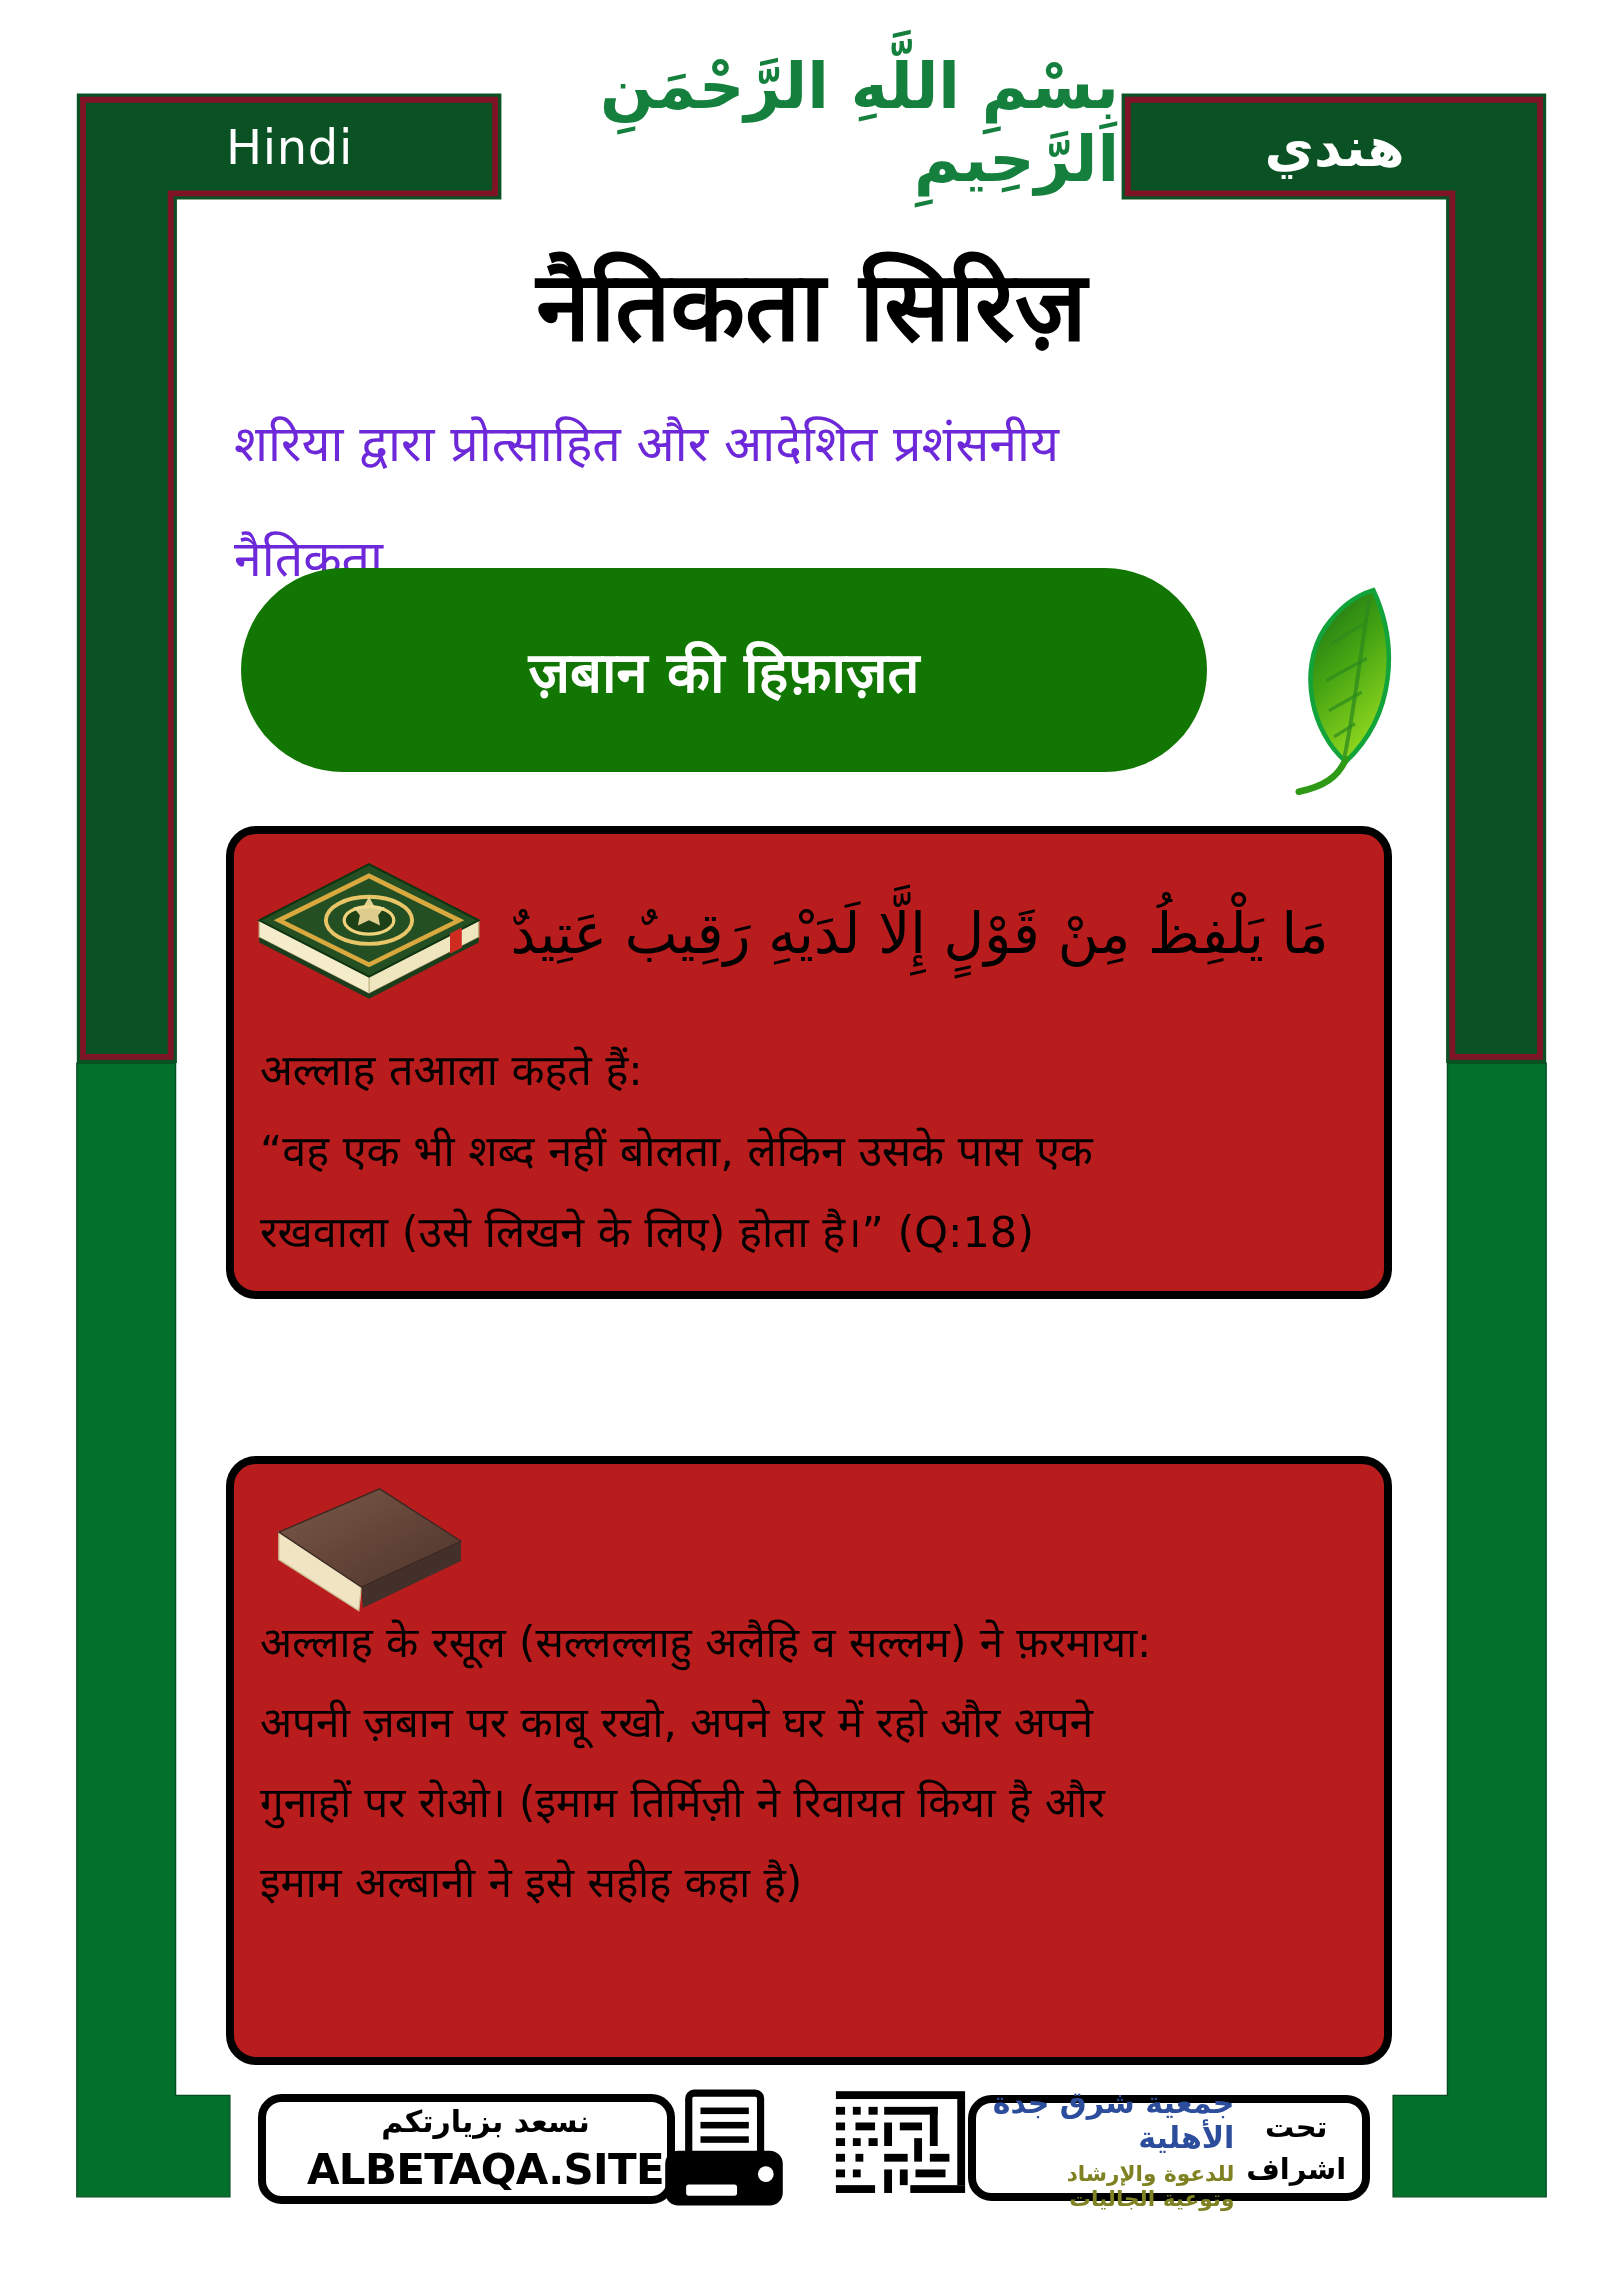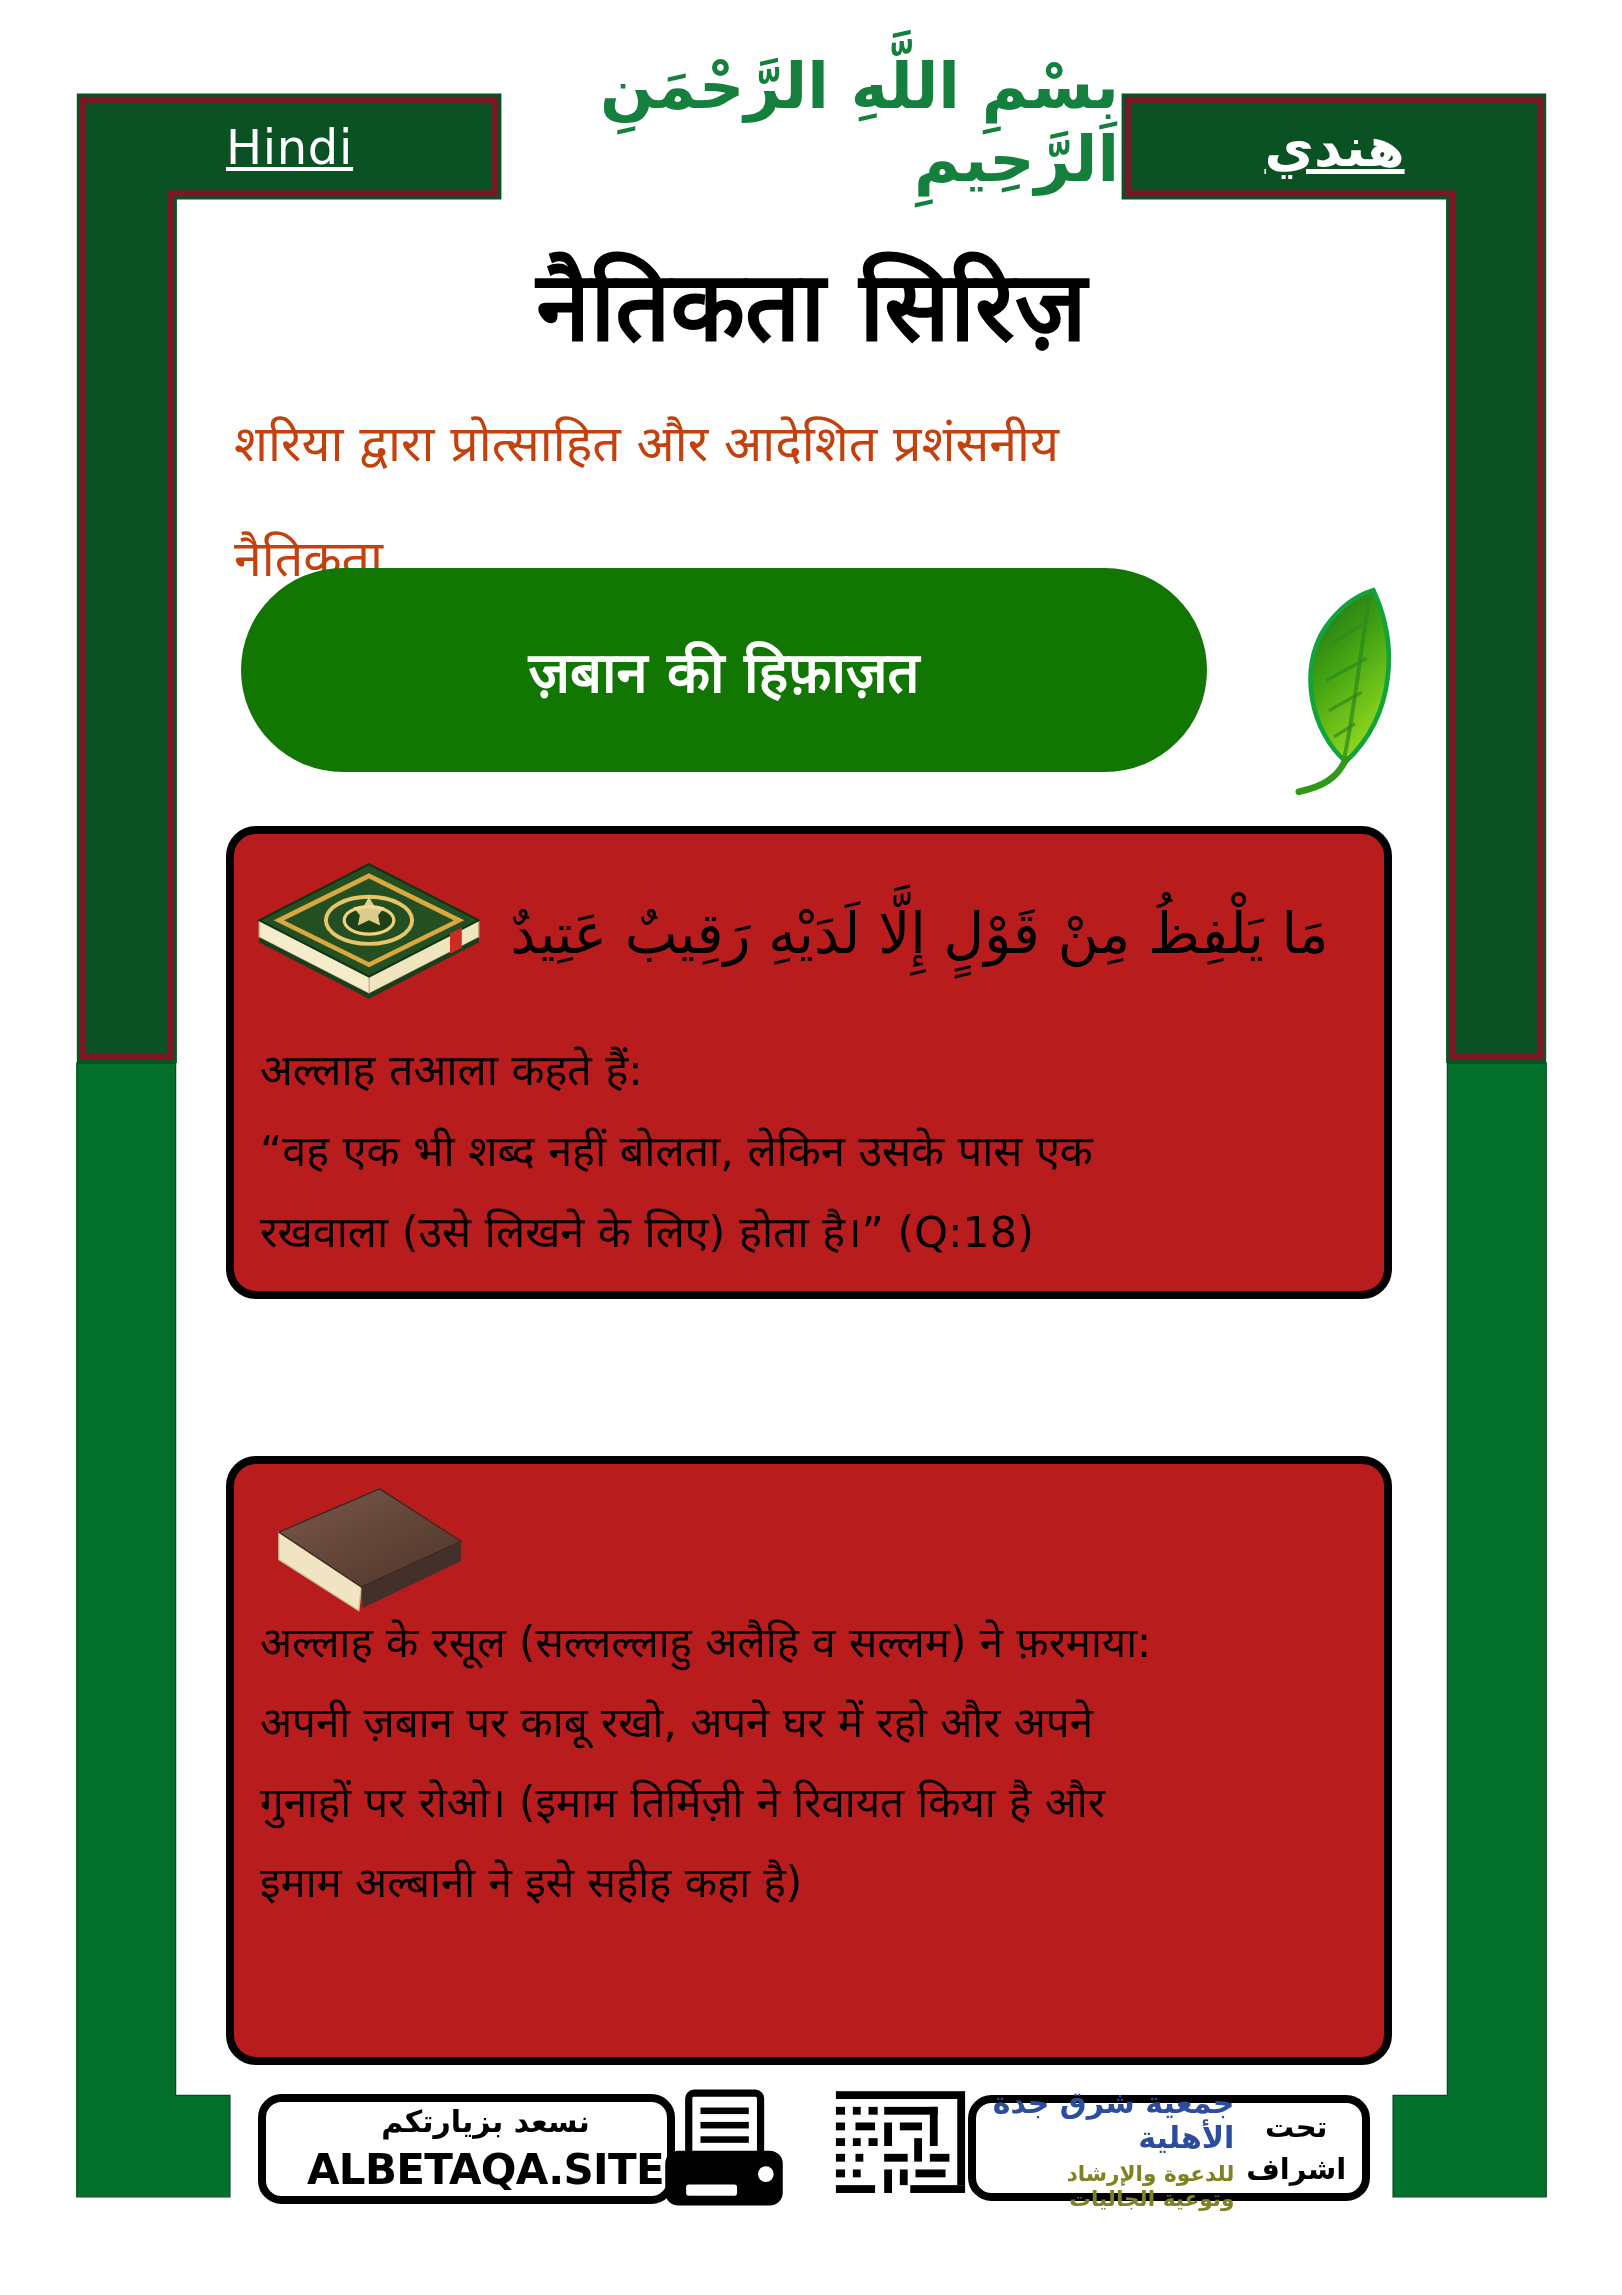--- a/index.html
+++ b/index.html
@@ -12,29 +12,29 @@
   }
   *{margin:0;padding:0;box-sizing:border-box;}
   html,body{background:#ffffff;}
   body{font-family:"DejaVu Sans","Liberation Sans",sans-serif;}
   .page{position:relative;width:1623px;height:2295px;background:#ffffff;overflow:hidden;}
   .frame-svg{position:absolute;left:0;top:0;z-index:0;}
   .c-dark{fill:var(--frame_dark_green);}
   .c-pin{fill:none;stroke:var(--frame_maroon);stroke-width:9;}
   .c-rail{fill:var(--rail_green);stroke:#054d1f;stroke-width:2;}
 
-  .tab{position:absolute;top:94px;width:425px;height:106px;display:flex;align-items:center;justify-content:center;color:#ffffff;z-index:2;text-decoration:underline;}
+  .tab{position:absolute;top:94px;width:425px;height:106px;display:flex;align-items:center;justify-content:center;color:#ffffff;z-index:2;}
   .tab-left{left:77px;font-size:48px;font-weight:400;letter-spacing:0.7px;}
   .tab-right{left:1122px;font-size:54px;font-weight:700;direction:rtl;}
 
   .bismillah{position:absolute;left:504px;top:33px;width:615px;height:180px;display:flex;align-items:center;justify-content:center;z-index:1;
     font-size:63px;color:#15803d;direction:rtl;font-weight:600;text-align:right;}
 
   .title{position:absolute;left:177px;top:236px;width:1269px;text-align:center;font-size:97px;font-weight:700;color:#000;z-index:1;}
-  .subtitle{position:absolute;left:234px;top:387px;width:1171px;font-size:50px;font-weight:500;color:#c2410c;line-height:115px;z-index:1;}
+  .subtitle{position:absolute;left:234px;top:387px;width:1171px;font-size:50px;font-weight:500;color:#6d28d9;line-height:115px;z-index:1;}
 
   .pill{position:absolute;left:241px;top:568px;width:966px;height:204px;background:var(--pill_green);border-radius:102px;
     display:flex;align-items:center;justify-content:center;z-index:1;}
   .pill-text{color:#ffffff;font-size:56px;font-weight:600;}
 
   .leaf{position:absolute;left:1255px;top:581px;z-index:1;}
 
   .card{position:absolute;left:226px;width:1166px;background:#b91c1c;border:8.5px solid #000;border-radius:30px;z-index:1;}
   .card-quran{top:826px;height:473px;}
   .card-hadith{top:1456px;height:609px;}

